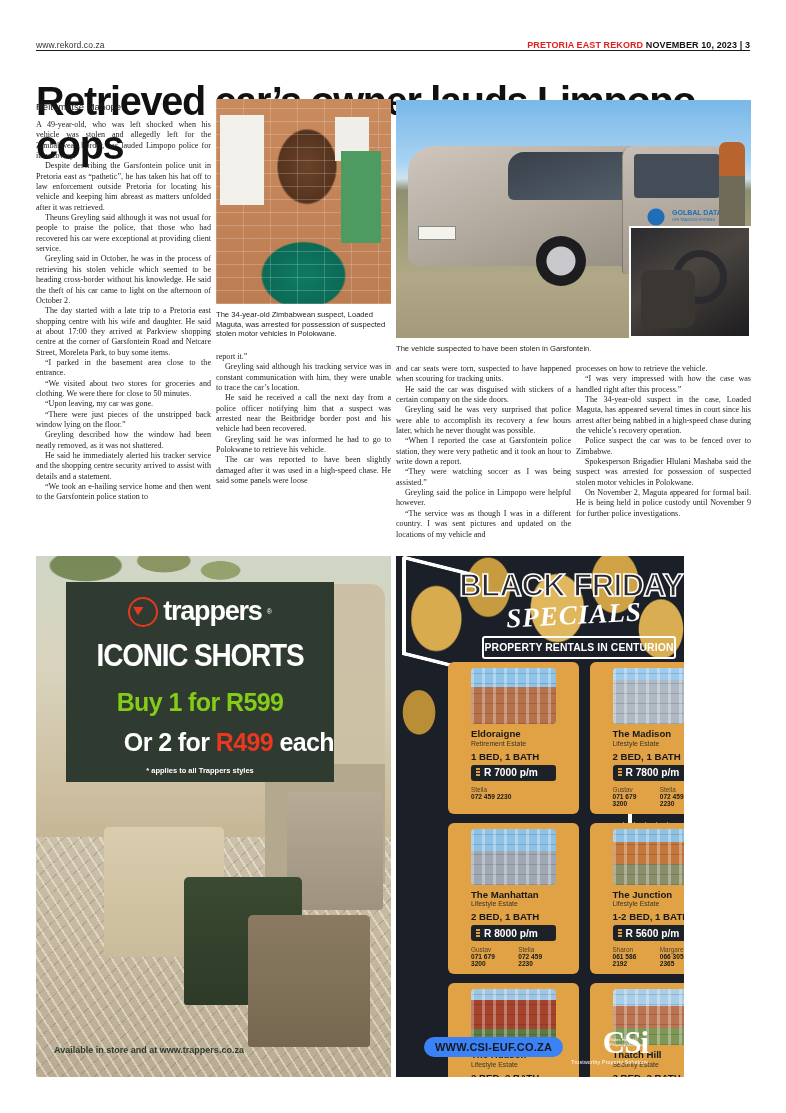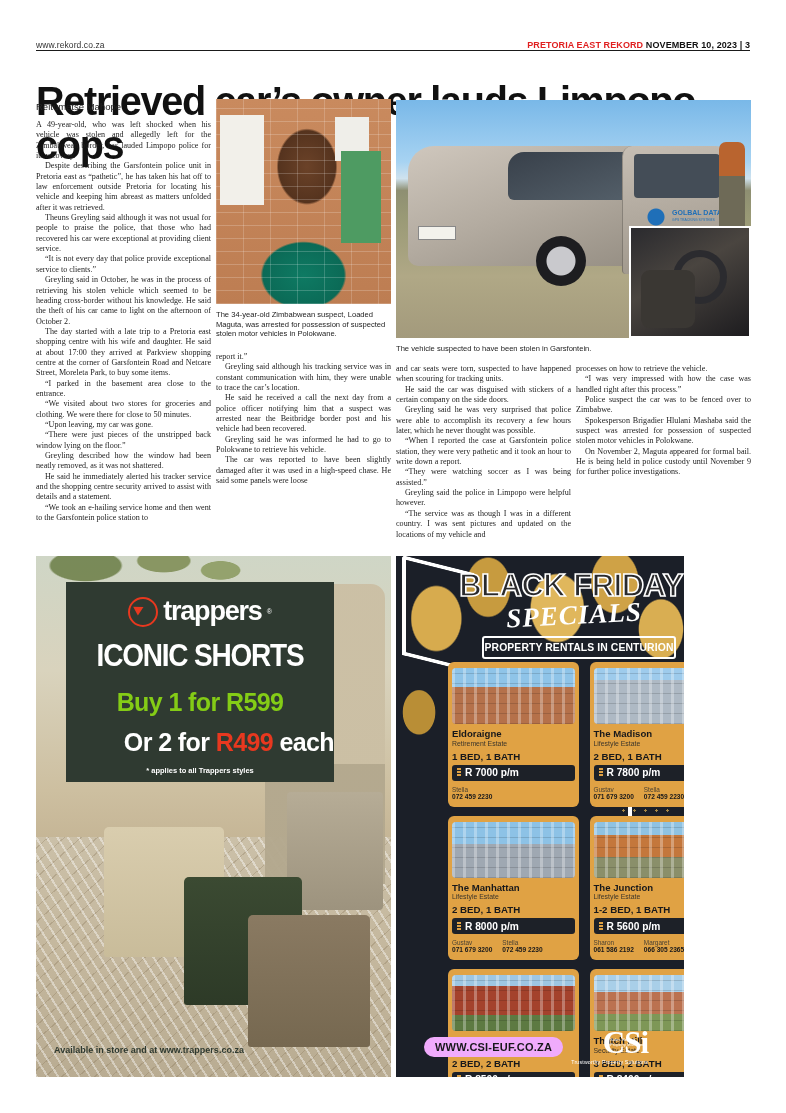--- a/index.html
+++ b/index.html
@@ -139,21 +139,21 @@
      display:flex;align-items:center;justify-content:center;}
   #bf-band span{font-family:"Liberation Sans",sans-serif;font-weight:bold;font-size:10.4px;color:#fff;letter-spacing:.1px;}
   #bf-ad .keyhole{position:absolute;right:4px;top:180px;width:48px;height:150px;border:4px solid #fff;
      border-radius:26px 0 0 26px;border-right:none;}
   #bf-ad .confetti{position:absolute;right:14px;top:118px;width:52px;height:260px;
      background-image:radial-gradient(circle,#d7ab4e 1px,transparent 1.4px);
      background-size:11px 13px;opacity:.75;}
 
   .cards{position:absolute;left:52px;top:106px;width:272px;
          display:grid;grid-template-columns:1fr 1fr;gap:9px 11px;}
-  .card{background:#e0a244;border-radius:6px;padding:6px 4px 7px;}
+  .card{background:#e0a244;border-radius:6px;padding:6px 23px 7px;}
   .card .thumb{width:100%;height:56px;border-radius:4px;overflow:hidden;}
   .card .nm{font-family:"Liberation Sans",sans-serif;font-weight:bold;font-size:9.6px;color:#17181b;margin-top:4px;}
   .card .est{font-family:"Liberation Sans",sans-serif;font-size:6.9px;color:#3a342a;margin-top:.5px;}
   .card .beds{font-family:"Liberation Sans",sans-serif;font-weight:bold;font-size:9.7px;color:#17181b;margin-top:4px;}
   .card .pricebox{margin-top:3px;background:#1d2128;border-radius:3px;padding:2.5px 5px;display:flex;align-items:center;gap:4px;}
   .card .pricebox .ic{width:4px;height:9px;background:repeating-linear-gradient(#e0a244 0 1.6px,transparent 1.6px 3px);}
   .card .pricebox .pr{font-family:"Liberation Sans",sans-serif;font-weight:bold;font-size:10.2px;color:#fff;}
   .card .agents{display:flex;gap:10px;margin-top:5px;}
   .card .ag .an{font-family:"Liberation Sans",sans-serif;font-size:6.4px;color:#4a4132;}
   .card .ag .ap{font-family:"Liberation Sans",sans-serif;font-weight:bold;font-size:6.6px;color:#17181b;}
@@ -164,21 +164,21 @@
   .t2{background:linear-gradient(#9ecbec 0 22%,#aeb9c4 22% 100%);}
   .t3{background:linear-gradient(#8dc2e6 0 40%,#9fa8b2 40% 100%);}
   .t4{background:linear-gradient(#8fc2e2 0 24%,#c4773c 24% 62%,#8a8f6a 62% 100%);}
   .t5{background:linear-gradient(#9ec6e2 0 20%,#a4422c 20% 72%,#5d7a42 72% 100%);}
   .t6{background:linear-gradient(#a9cfe8 0 30%,#bb7250 30% 70%,#7e9757 70% 100%);}
   .thumb .win{position:absolute;inset:0;
      background-image:repeating-linear-gradient(90deg,rgba(255,255,255,.30) 0 3px,transparent 3px 11px),
                       repeating-linear-gradient(0deg,rgba(0,0,0,.14) 0 1px,transparent 1px 10px);}
   .thumb{position:relative;}
 
-  #bf-url{position:absolute;left:28px;bottom:20px;padding:4px 11px;background:#f0abfc;border-radius:11px;
+  #bf-url{position:absolute;left:28px;bottom:20px;padding:4px 11px;background:#3b82f6;border-radius:11px;
      font-family:"Liberation Sans",sans-serif;font-weight:bold;font-size:11px;color:#17181b;letter-spacing:.2px;}
   #csi-logo{position:absolute;right:36px;bottom:12px;text-align:right;}
   #csi-logo .big{font-family:"Liberation Serif",serif;font-weight:bold;font-size:31px;color:#fff;letter-spacing:-1px;line-height:30px;}
   #csi-logo .svc{position:absolute;right:-2px;top:9px;font-family:"Liberation Sans",sans-serif;font-size:4.2px;
      color:#fff;line-height:5px;text-align:left;width:40px;}
   #csi-logo .tag2{font-family:"Liberation Sans",sans-serif;font-size:5.2px;color:#fff;margin-top:1px;letter-spacing:.2px;}
 </style>
 </head>
 <body>
 
@@ -218,21 +218,20 @@
     <div class="wheel2"></div>
     <div class="seat"></div>
   </div>
 </div>
 <div class="caption" style="left:396px;top:344px;width:355px;">The vehicle suspected to have been stolen in Garsfontein.</div>
 
 <div class="col col1">
     <p class="noind">A 49-year-old, who was left shocked when his vehicle was stolen and allegedly left for the Zimbabwean border, has lauded Limpopo police for its recovery.</p>
     <p>Despite describing the Garsfontein police unit in Pretoria east as “pathetic”, he has taken his hat off to law enforcement outside Pretoria for locating his vehicle and keeping him abreast as matters unfolded after it was retrieved.</p>
     <p>Theuns Greyling said although it was not usual for people to praise the police, that those who had recovered his car were exceptional at providing client service.</p>
-    <p>“It is not every day that police provide exceptional service to clients.”</p>
     <p>Greyling said in October, he was in the process of retrieving his stolen vehicle which seemed to be heading cross-border without his knowledge. He said the theft of his car came to light on the afternoon of October 2.</p>
     <p>The day started with a late trip to a Pretoria east shopping centre with his wife and daughter. He said at about 17:00 they arrived at Parkview shopping centre at the corner of Garsfontein Road and Netcare Street, Moreleta Park, to buy some items.</p>
     <p>“I parked in the basement area close to the entrance.</p>
     <p>“We visited about two stores for groceries and clothing. We were there for close to 50 minutes.</p>
     <p>“Upon leaving, my car was gone.</p>
     <p>“There were just pieces of the unstripped back window lying on the floor.”</p>
     <p>Greyling described how the window had been neatly removed, as it was not shattered.</p>
     <p>He said he immediately alerted his tracker service and the shopping centre security arrived to assist with details and a statement.</p>
     <p>“We took an e-hailing service home and then went to the Garsfontein police station to</p>
   </div>
@@ -248,20 +247,21 @@
     <p>He said the car was disguised with stickers of a certain company on the side doors.</p>
     <p>Greyling said he was very surprised that police were able to accomplish its recovery a few hours later, which he never thought was possible.</p>
     <p>“When I reported the case at Garsfontein police station, they were very pathetic and it took an hour to write down a report.</p>
     <p>“They were watching soccer as I was being assisted.”</p>
     <p>Greyling said the police in Limpopo were helpful however.</p>
     <p>“The service was as though I was in a different country. I was sent pictures and updated on the locations of my vehicle and</p>
   </div>
 <div class="col col4">
     <p class="noind">processes on how to retrieve the vehicle.</p>
     <p>“I was very impressed with how the case was handled right after this process.”</p>
+    <p>The 34-year-old suspect in the case, Loaded Maguta, has appeared several times in court since his arrest after being nabbed in a high-speed chase during the vehicle’s recovery operation.</p>
     <p>Police suspect the car was to be fenced over to Zimbabwe.</p>
     <p>Spokesperson Brigadier Hlulani Mashaba said the suspect was arrested for possession of suspected stolen motor vehicles in Polokwane.</p>
     <p>On November 2, Maguta appeared for formal bail. He is being held in police custody until November 9 for further police investigations.</p>
   </div>
 
 <div id="trappers-ad">
   <div class="leaves"></div>
   <div class="ground"></div>
   <div class="man"></div>
   <div class="short" id="sh-grey"></div>

